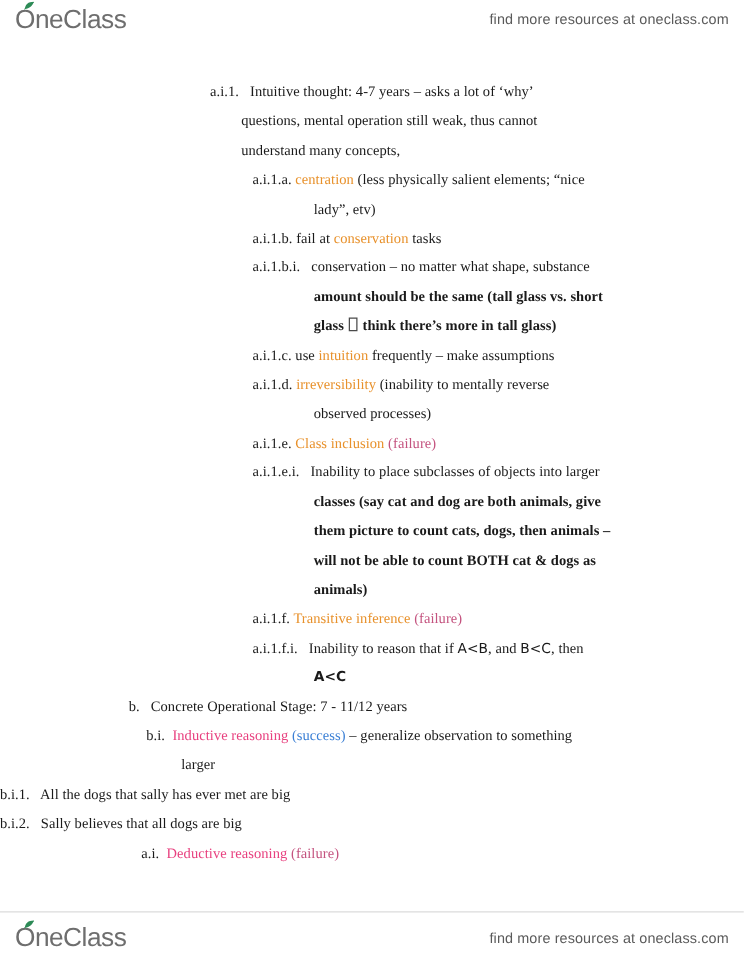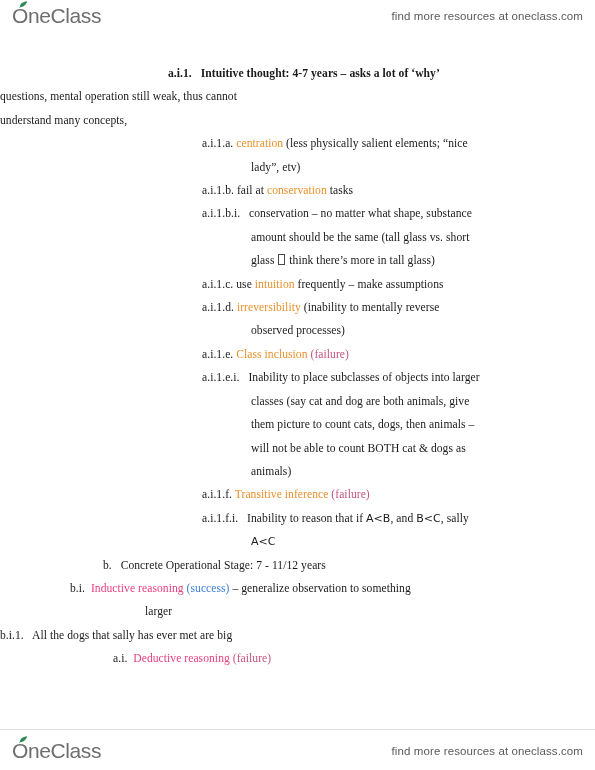--- a/index.html
+++ b/index.html
@@ -79,29 +79,29 @@
 
   .line {
     font-size: 11.6px;
     line-height: 23.4px;
     white-space: pre;
     letter-spacing: 0.05px;
   }
 
   
   .ind-b    { padding-left: 103px; }   
-  .ind-bi   { padding-left: 70px; }   
+  .ind-bi   { padding-left: 117px; }   
   .ind-bi2  { padding-left: 145px; }   
   .ind-bi1  { }   
-  .ind-ai1  { padding-left: 168px; font-weight: bold; }   
-  .ind-ai1w { }   
+  .ind-ai1  { padding-left: 168px; }   
+  .ind-ai1w { padding-left: 193px; }   
   .ind-l3   { padding-left: 202px; }   
   .ind-l3w  { padding-left: 251px; }   
   .ind-l4   { padding-left: 202px; }   
-  .ind-l4w  { padding-left: 251px; }   
+  .ind-l4w  { padding-left: 251px; font-weight: bold; }   
   .ind-ai   { padding-left: 113px; }   
 
   
   .lbl { display: inline-block; }
 
   
   .c-orange { color: #e8912b; }
   .c-pink   { color: #e8407f; }
   .c-rose   { color: #c4537f; }
   .c-blue   { color: #3a7fd5; }
@@ -169,32 +169,33 @@
   <div class="line ind-l4w"><span>classes (say cat and dog are both animals, give</span></div>
 
   <div class="line ind-l4w"><span>them picture to count cats, dogs, then animals –</span></div>
 
   <div class="line ind-l4w"><span>will not be able to count BOTH cat &amp; dogs as</span></div>
 
   <div class="line ind-l4w"><span>animals)</span></div>
 
   <div class="line ind-l3"><span class="lbl">a.i.1.f.</span><span class="c-orange"> Transitive inference</span><span class="c-rose"> (failure)</span></div>
 
-  <div class="line ind-l4"><span class="lbl">a.i.1.f.i.</span><span>   Inability to reason that if </span><span class="mono-ineq">A&lt;B</span><span>, and </span><span class="mono-ineq">B&lt;C</span><span>, sally</span></div>
+  <div class="line ind-l4"><span class="lbl">a.i.1.f.i.</span><span>   Inability to reason that if </span><span class="mono-ineq">A&lt;B</span><span>, and </span><span class="mono-ineq">B&lt;C</span><span>, then</span></div>
 
   <div class="line ind-l4w"><span class="mono-ineq">A&lt;C</span></div>
 
   <div class="line ind-b"><span class="lbl">b.</span><span>   Concrete Operational Stage: 7 - 11/12 years</span></div>
 
   <div class="line ind-bi"><span class="lbl">b.i.</span><span class="c-pink">  Inductive reasoning</span><span class="c-blue"> (success)</span><span> – generalize observation to something</span></div>
 
   <div class="line ind-bi2"><span>larger</span></div>
 
   <div class="line ind-bi1"><span class="lbl">b.i.1.</span><span>   All the dogs that sally has ever met are big</span></div>
 
+  <div class="line ind-bi1"><span class="lbl">b.i.2.</span><span>   Sally believes that all dogs are big</span></div>
 
   <div class="line ind-ai"><span class="lbl">a.i.</span><span class="c-pink">  Deductive reasoning</span><span class="c-rose"> (failure)</span></div>
 
 </div>
 
 <div class="footer-rule"></div>
 
 <div class="brand-bar footer">
   <div class="logo">
     <span class="logo-o-wrap">

